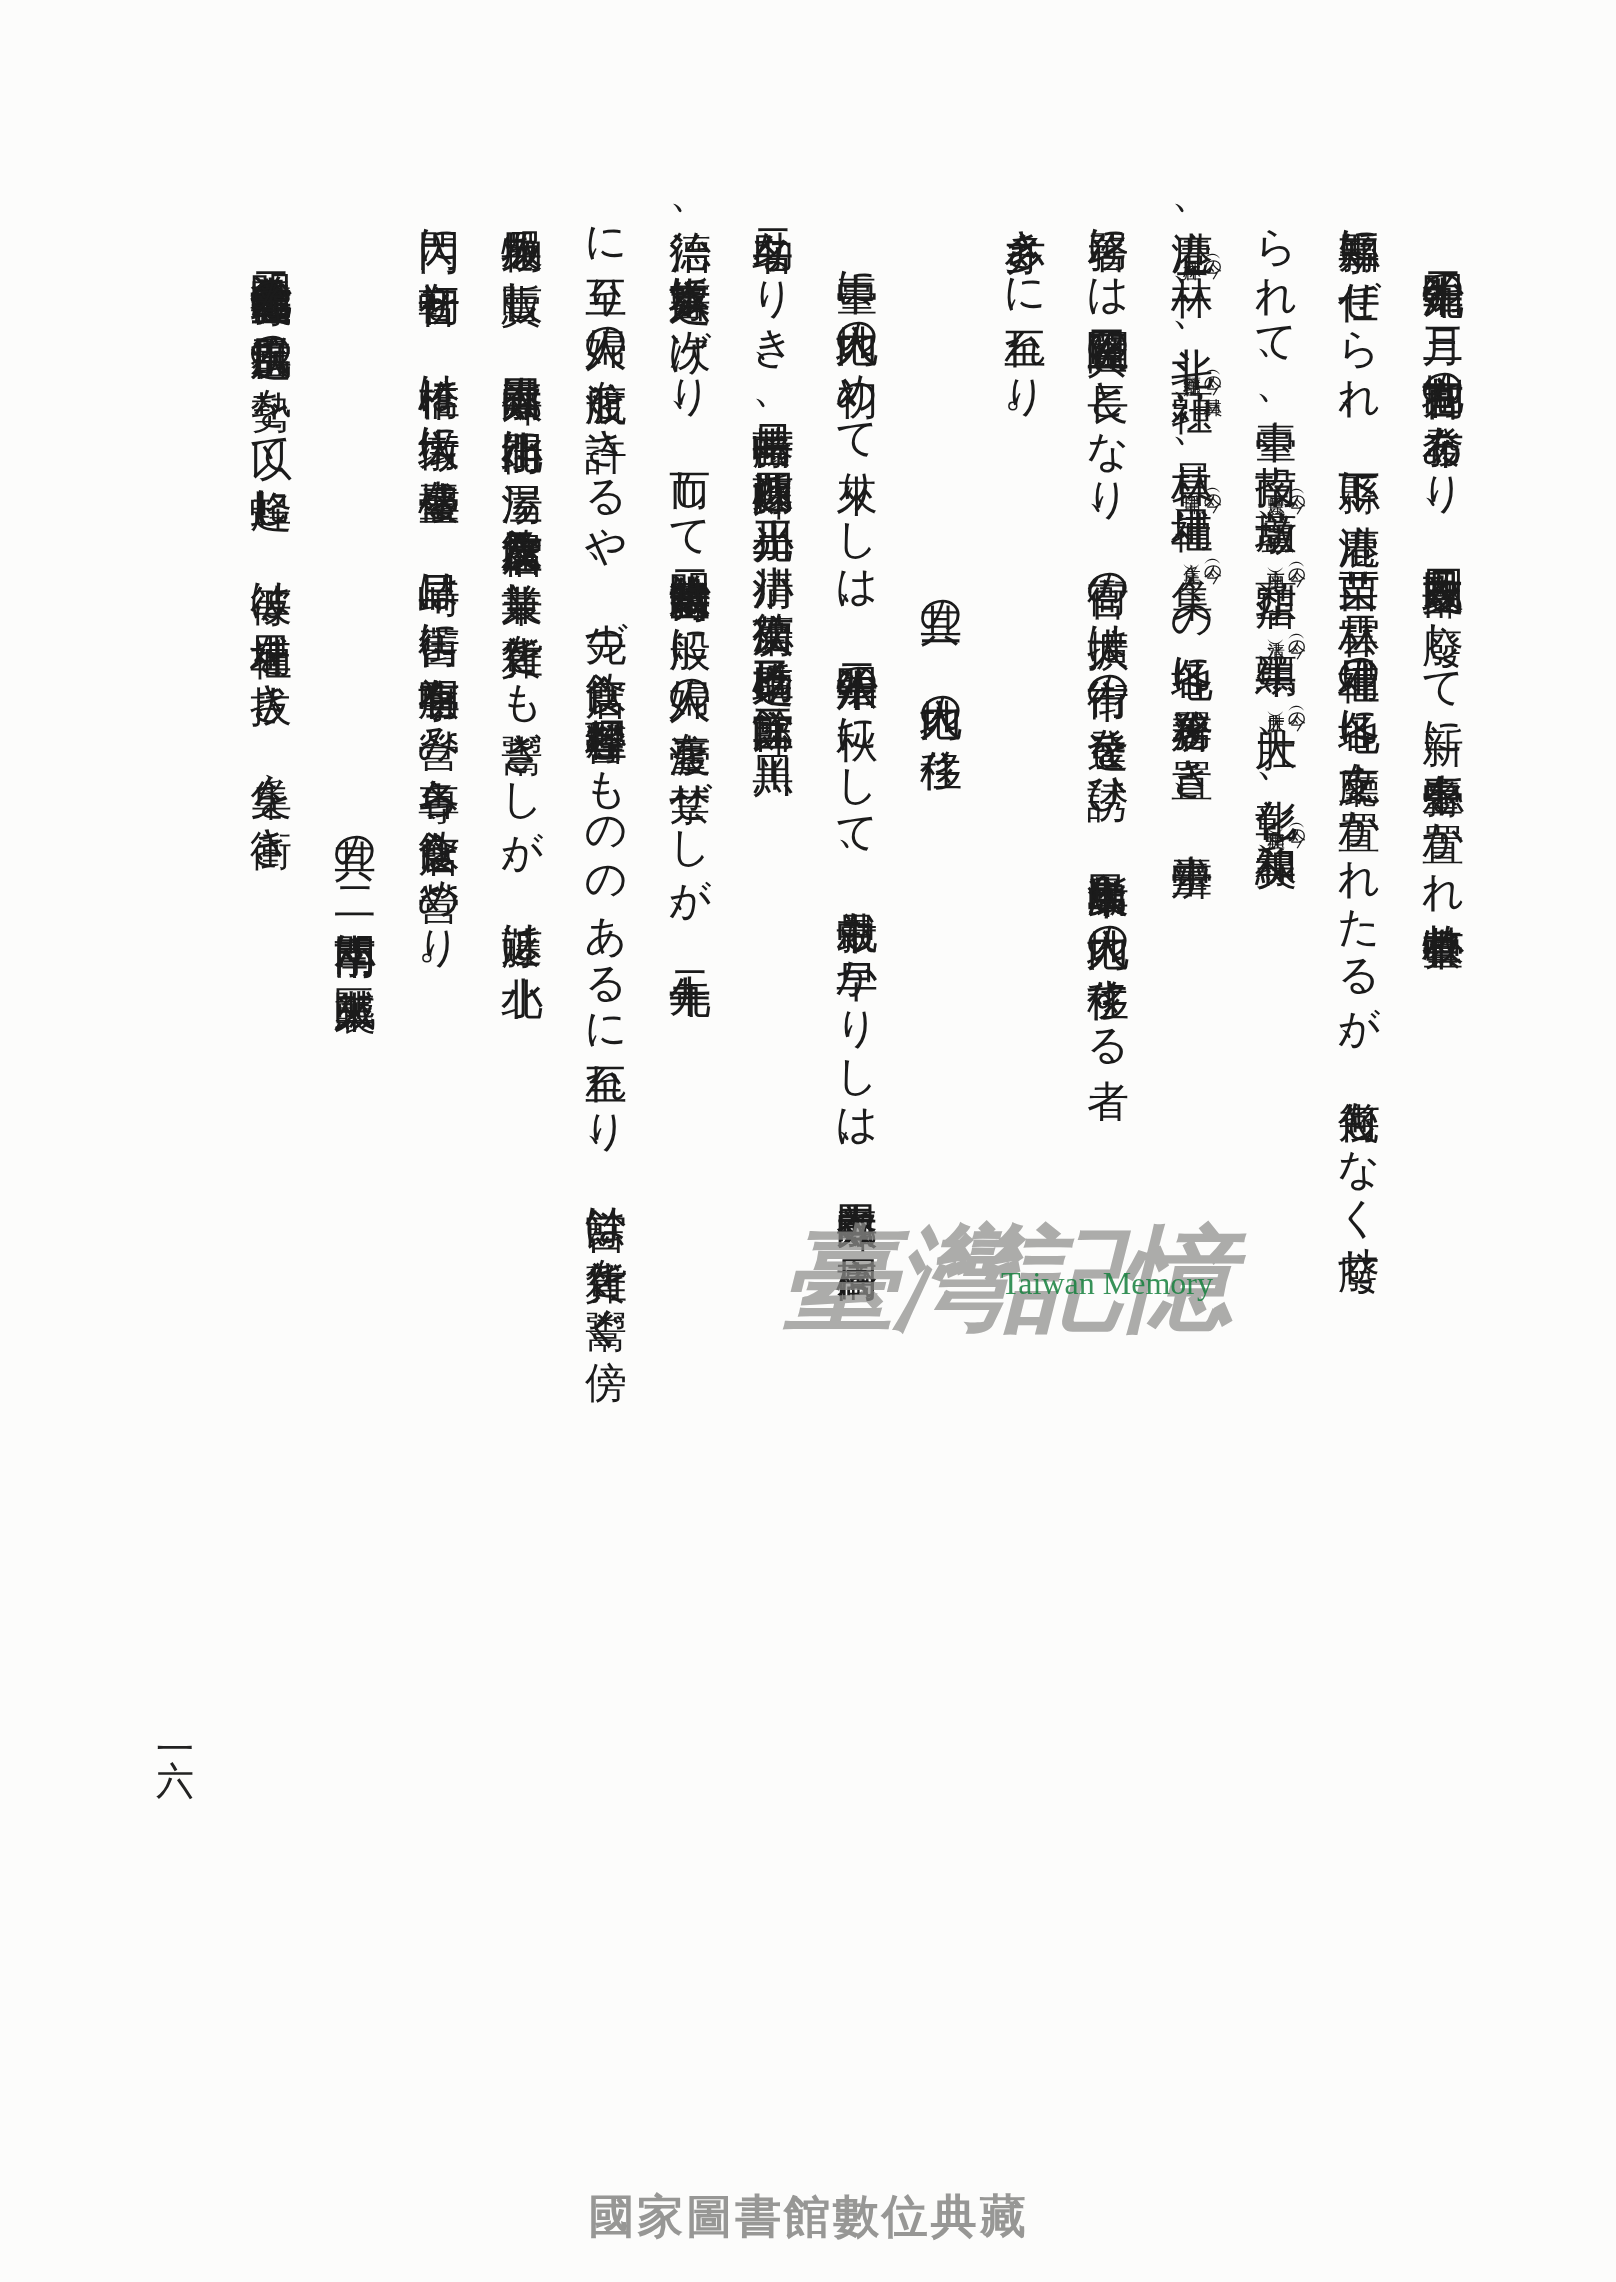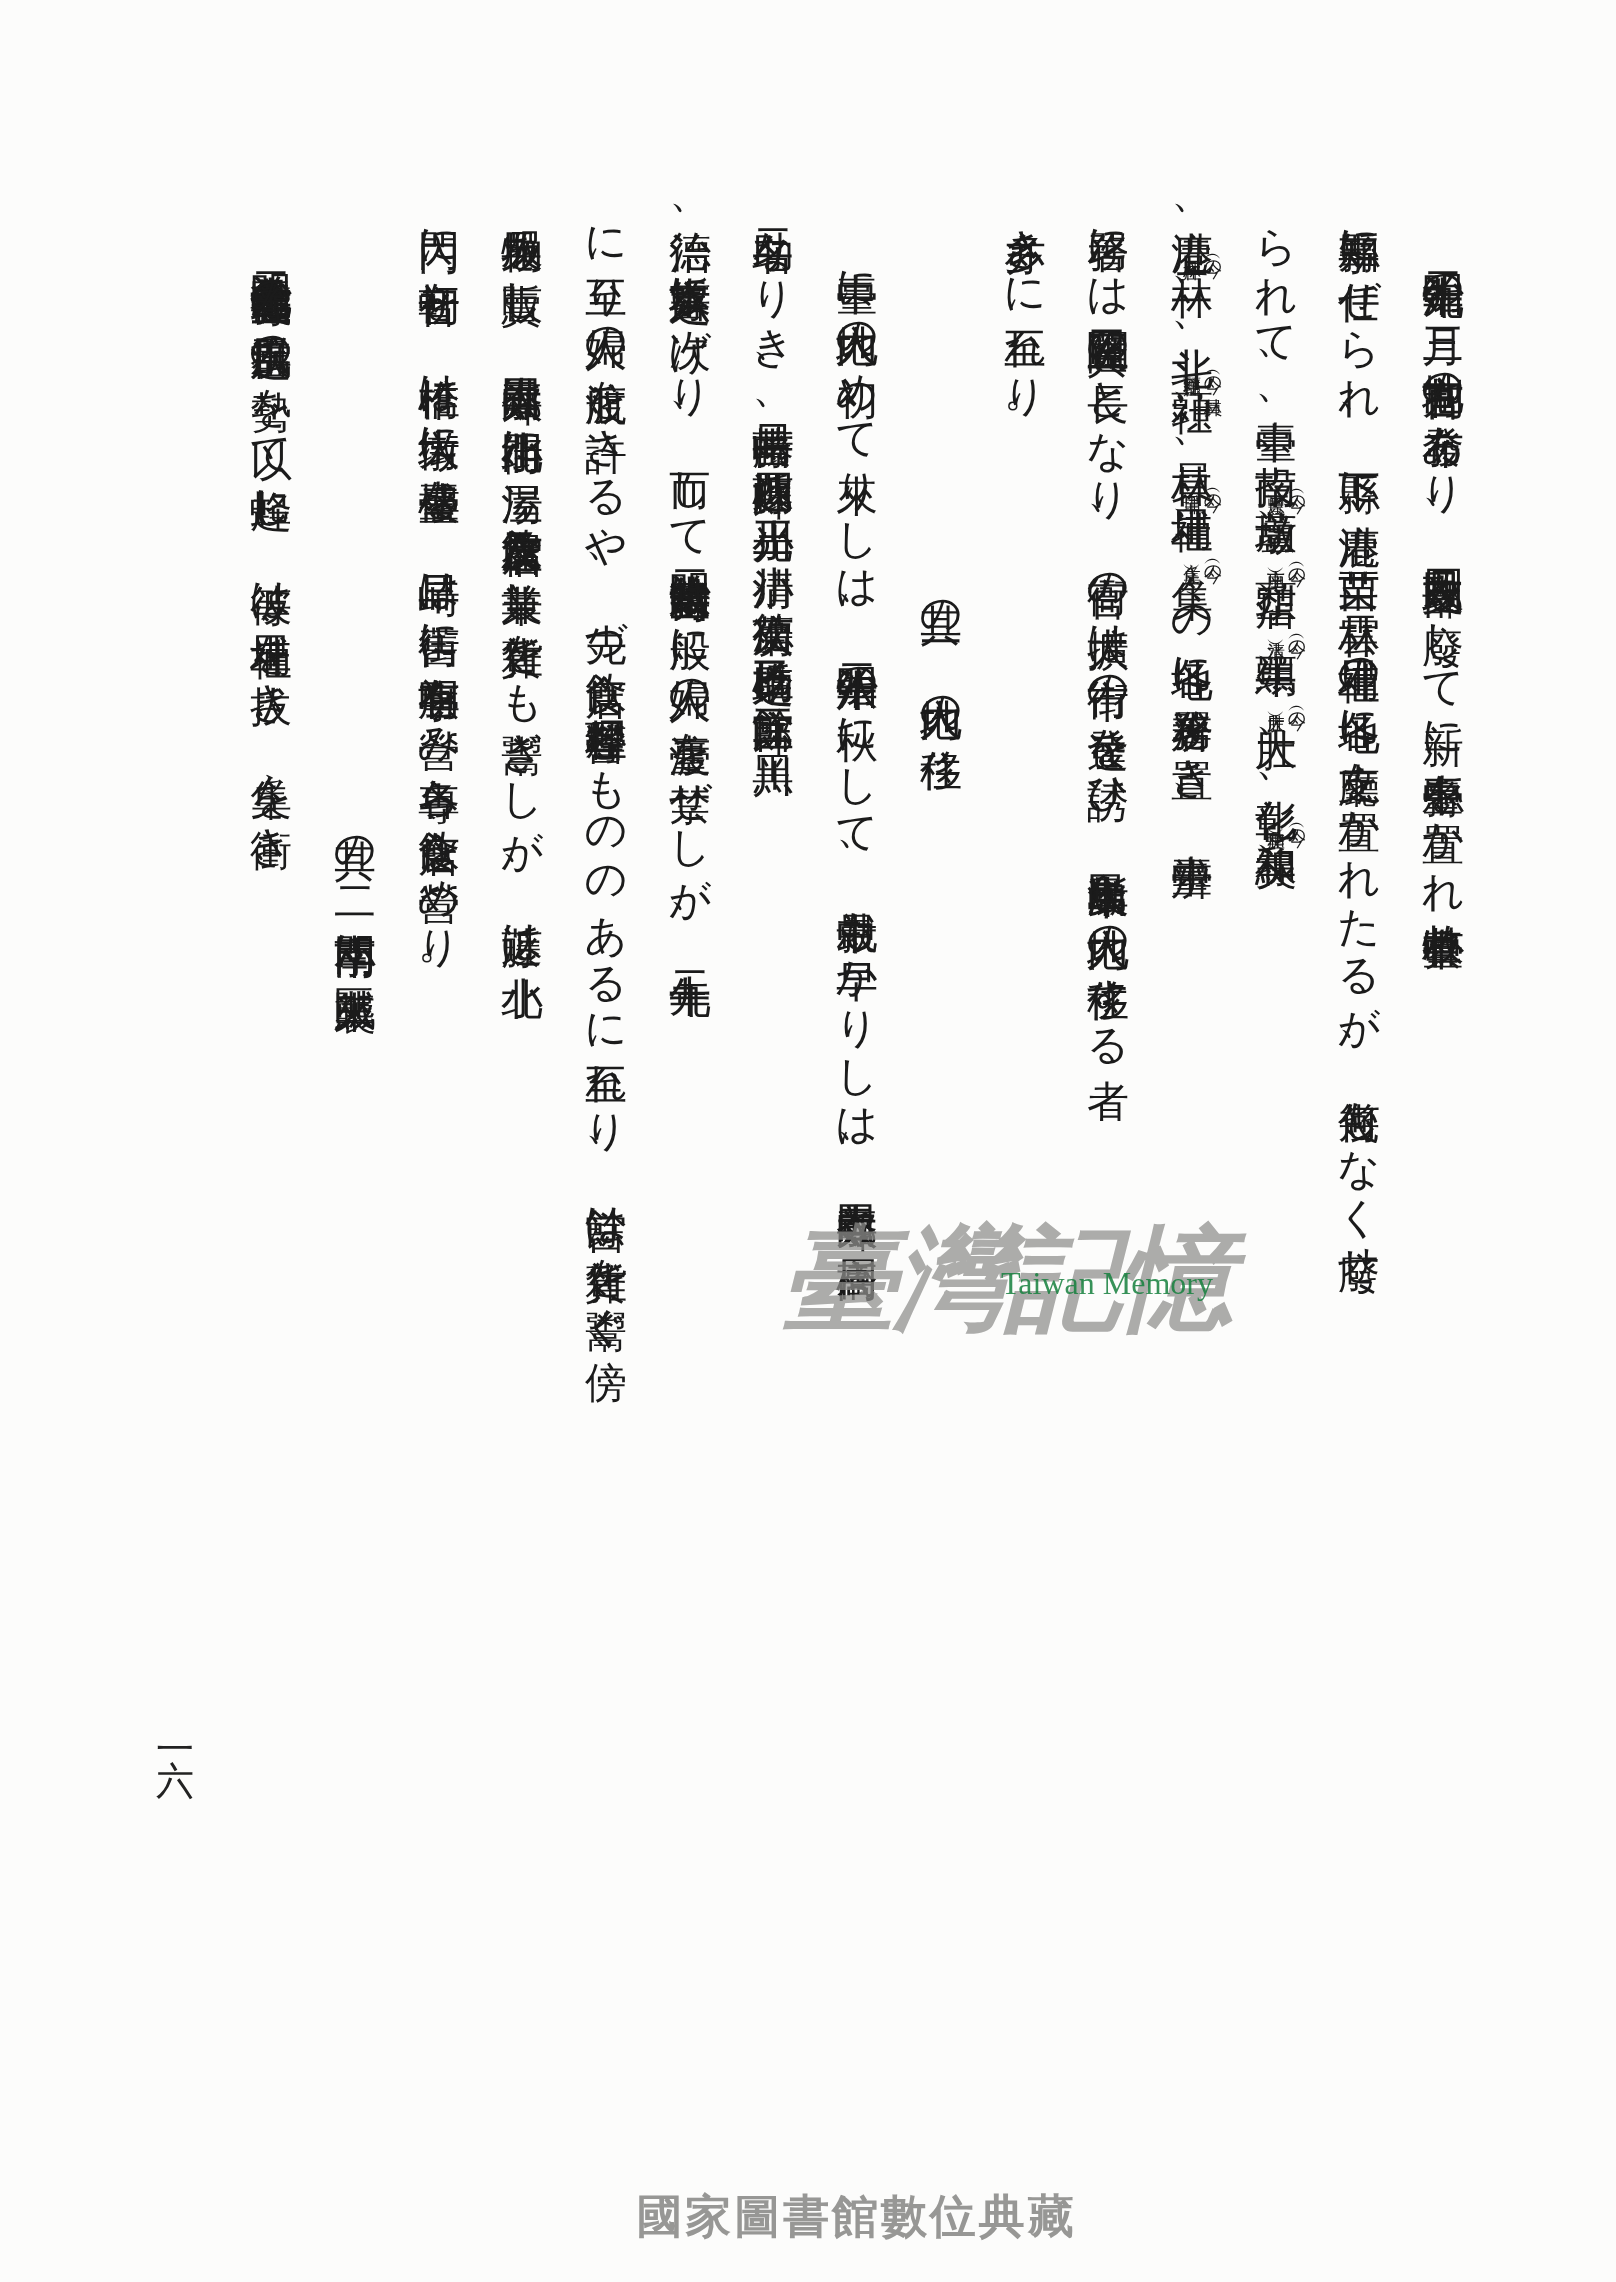--- a/index.html
+++ b/index.html
@@ -62,21 +62,21 @@
   
   .pagenum{
     position:absolute;left:154px;top:1729px;
     writing-mode:vertical-rl;text-orientation:upright;
     font-size:38px;line-height:42px;color:#222;
   }
   
   .stamp{
     position:absolute;left:50%;top:2186px;transform:translateX(-50%);
     font-size:46px;font-weight:bold;letter-spacing:2.9px;
-    color:#8d8d8b;opacity:.9;white-space:nowrap;margin-left:48px;
+    color:#8d8d8b;opacity:.9;white-space:nowrap;
   }
 </style>
 </head>
 <body>
 
 <div id="page">
 
   <div class="tcol l0 pstart">明治二十九年の三月、地方官官制の發布あり、四月民政支部を廢して新に臺中縣を置かれ牧朴眞臺中</div>
   <div class="tcol l1 cont">縣知事に任ぜられ、縣下に鹿港、苗栗、雲林、埔里社の各地に支廳を置かれたるが、幾何もなく廢せ</div>
   <div class="tcol l2 cont">られて、臺中、南投、葫蘆墩<span class="warichu">（今の<br>豐原）</span>、犁頭店<span class="warichu">（今の<br>南屯庄）</span>、牛罵頭<span class="warichu">（今の<br>清水）</span>、大肚<span class="warichu">（今の<br>大肚庄）</span>、彰化、和美線<span class="warichu">（今の<br>和美庄）</span>、</div>

